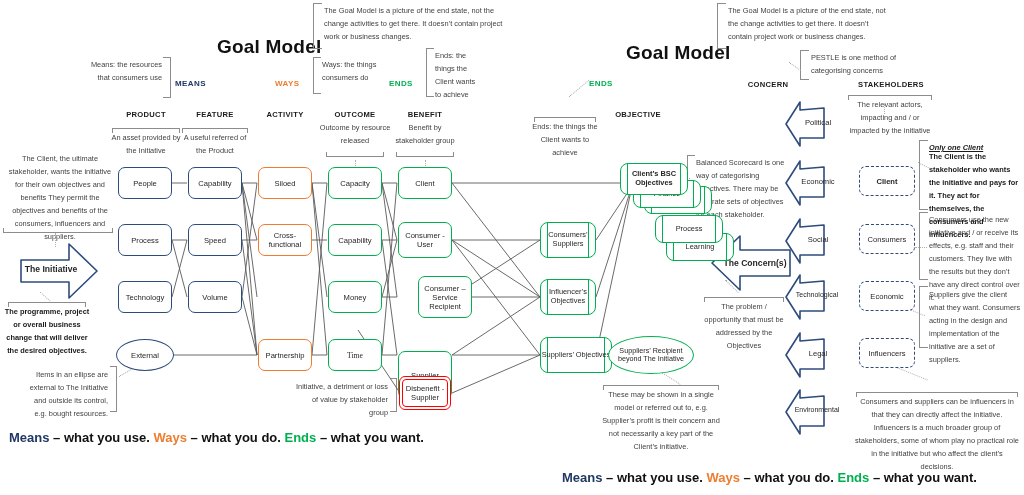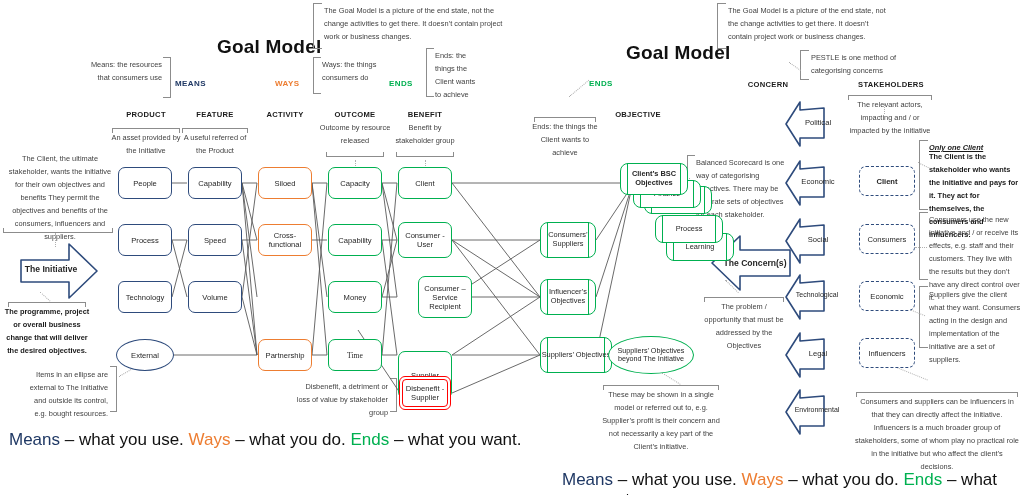--- a/index.html
+++ b/index.html
@@ -30,21 +30,21 @@
   .node.dashed.plain{font-weight:normal}
   .cyl{position:absolute;z-index:3}
   .cyl .body{position:absolute;inset:0;border:1.4px solid #00B050;border-radius:8px;background:#fff;box-sizing:border-box}
   .cyl .l1{position:absolute;left:7px;top:0;bottom:0;width:0;border-left:1.2px solid #00B050}
   .cyl .l2{position:absolute;right:7px;top:0;bottom:0;width:0;border-left:1.2px solid #00B050}
   .cyl .txt{position:absolute;inset:0;display:flex;align-items:center;justify-content:center;
             text-align:center;font-size:7.4px;line-height:8.6px;color:#262626}
   .brk{position:absolute;border:1px solid #8c8c8c;border-bottom:none;height:5px;box-sizing:border-box}
   .brk.down{border:1px solid #8c8c8c;border-top:none;}
   .dot{position:absolute;border-top:1px dotted #b0b0b0}
-  .footer{font-size:17px;font-weight:normal;color:#111}
+  .footer{font-size:13px;font-weight:bold;color:#111}
   .footer .m{color:#1F3864}.footer .w{color:#ED7D31}.footer .e{color:#00B050}
   svg.links{position:absolute;left:0;top:0;width:1024px;height:495px;z-index:1;pointer-events:none}
   svg.shapes{position:absolute;left:0;top:0;width:1024px;height:495px;z-index:2;pointer-events:none}
   .arrowlbl{position:absolute;font-size:7.6px;color:#262626;z-index:4;text-align:center}
   .arrowlbl.b{font-weight:bold;font-size:8.6px}
 </style>
 </head>
 <body>
 
 <svg class="links" viewBox="0 0 1024 495">
@@ -177,21 +177,21 @@
 <div class="node green" style="left:328px;top:224px;width:54px;height:32px;">Capability</div>
 <div class="node green" style="left:328px;top:281px;width:54px;height:32px;">Money</div>
 <div class="node green" style="left:328px;top:339px;width:54px;height:32px;font-family:Liberation Serif, serif;">Time</div>
 
 <div class="node green" style="left:398px;top:167px;width:54px;height:32px;">Client</div>
 <div class="node green" style="left:398px;top:222px;width:54px;height:36px;">Consumer - User</div>
 <div class="node green" style="left:398px;top:276px;width:54px;height:42px;margin-left:20px;">Consumer – Service Recipient</div>
 <div class="node green" style="left:398px;top:339px;width:54px;height:48px;margin-top:12px;">Supplier</div>
 <div class="node red" style="left:399px;top:376px;width:52px;height:34px;">Disbenefit - Supplier</div>
 
-<div class="abs note right" style="left:296px;top:380px;width:92px;">Disbenefit, a detriment or loss of value by stakeholder group</div>
+<div class="abs note right" style="left:296px;top:380px;width:92px;">Initiative, a detriment or loss of value by stakeholder group</div>
 <div class="abs" style="left:390px;top:378px;width:6px;height:32px;border:1px solid #8c8c8c;border-left:none;"></div>
 
 <div class="cyl" style="left:540px;top:222px;width:56px;height:36px;">
   <div class="body"></div>
     <div class="l1"></div>
     <div class="l2"></div>
   <div class="txt">Consumers’ Suppliers</div>
 </div>
 <div class="cyl" style="left:540px;top:279px;width:56px;height:36px;">
   <div class="body"></div>
@@ -234,21 +234,21 @@
   <div class="body"></div>
     <div class="l1"></div>
     <div class="l2"></div>
   <div class="txt">Learning</div>
 </div>
 
 <div class="abs" style="left:687px;top:155px;width:7px;height:46px;border:1px solid #8c8c8c;border-right:none;"></div>
 <div class="abs note" style="left:696px;top:156px;width:92px;">Balanced Scorecard is one way of categorising objectives. There may be separate sets of objectives for each stakeholder.</div>
 <div class="abs dot" style="left:676px;top:178px;width:14px;"></div>
 
-<div class="node green ellipse" style="left:608px;top:336px;width:86px;height:38px;font-size:7.2px;line-height:8.4px;">Suppliers’ Objectives beyond The Initiative</div>
+<div class="node green ellipse" style="left:608px;top:336px;width:86px;height:38px;font-size:7.2px;line-height:8.4px;">Suppliers’ Recipient beyond The Initiative</div>
 <div class="abs dot" style="left:660px;top:378px;width:22px;transform:rotate(32deg);"></div>
 <div class="abs brk" style="left:603px;top:385px;width:116px;"></div>
 <div class="abs note center" style="left:600px;top:388px;width:122px;">These may be shown in a single model or referred out to, e.g. Supplier’s profit is their concern and not necessarily a key part of the Client’s initiative.</div>
 
 <div class="abs note center" style="left:6px;top:152px;width:108px;">The Client, the ultimate stakeholder, wants the initiative for their own objectives and benefits They permit the objectives and benefits of the consumers, influencers and suppliers.</div>
 <div class="abs brk down" style="left:3px;top:228px;width:110px;"></div>
 <div class="abs dot" style="left:55px;top:233px;width:1px;height:14px;border-top:none;border-left:1px dotted #b0b0b0;"></div>
 
 <div class="arrowlbl b" style="left:18px;top:264px;width:66px;">The Initiative</div>
 

